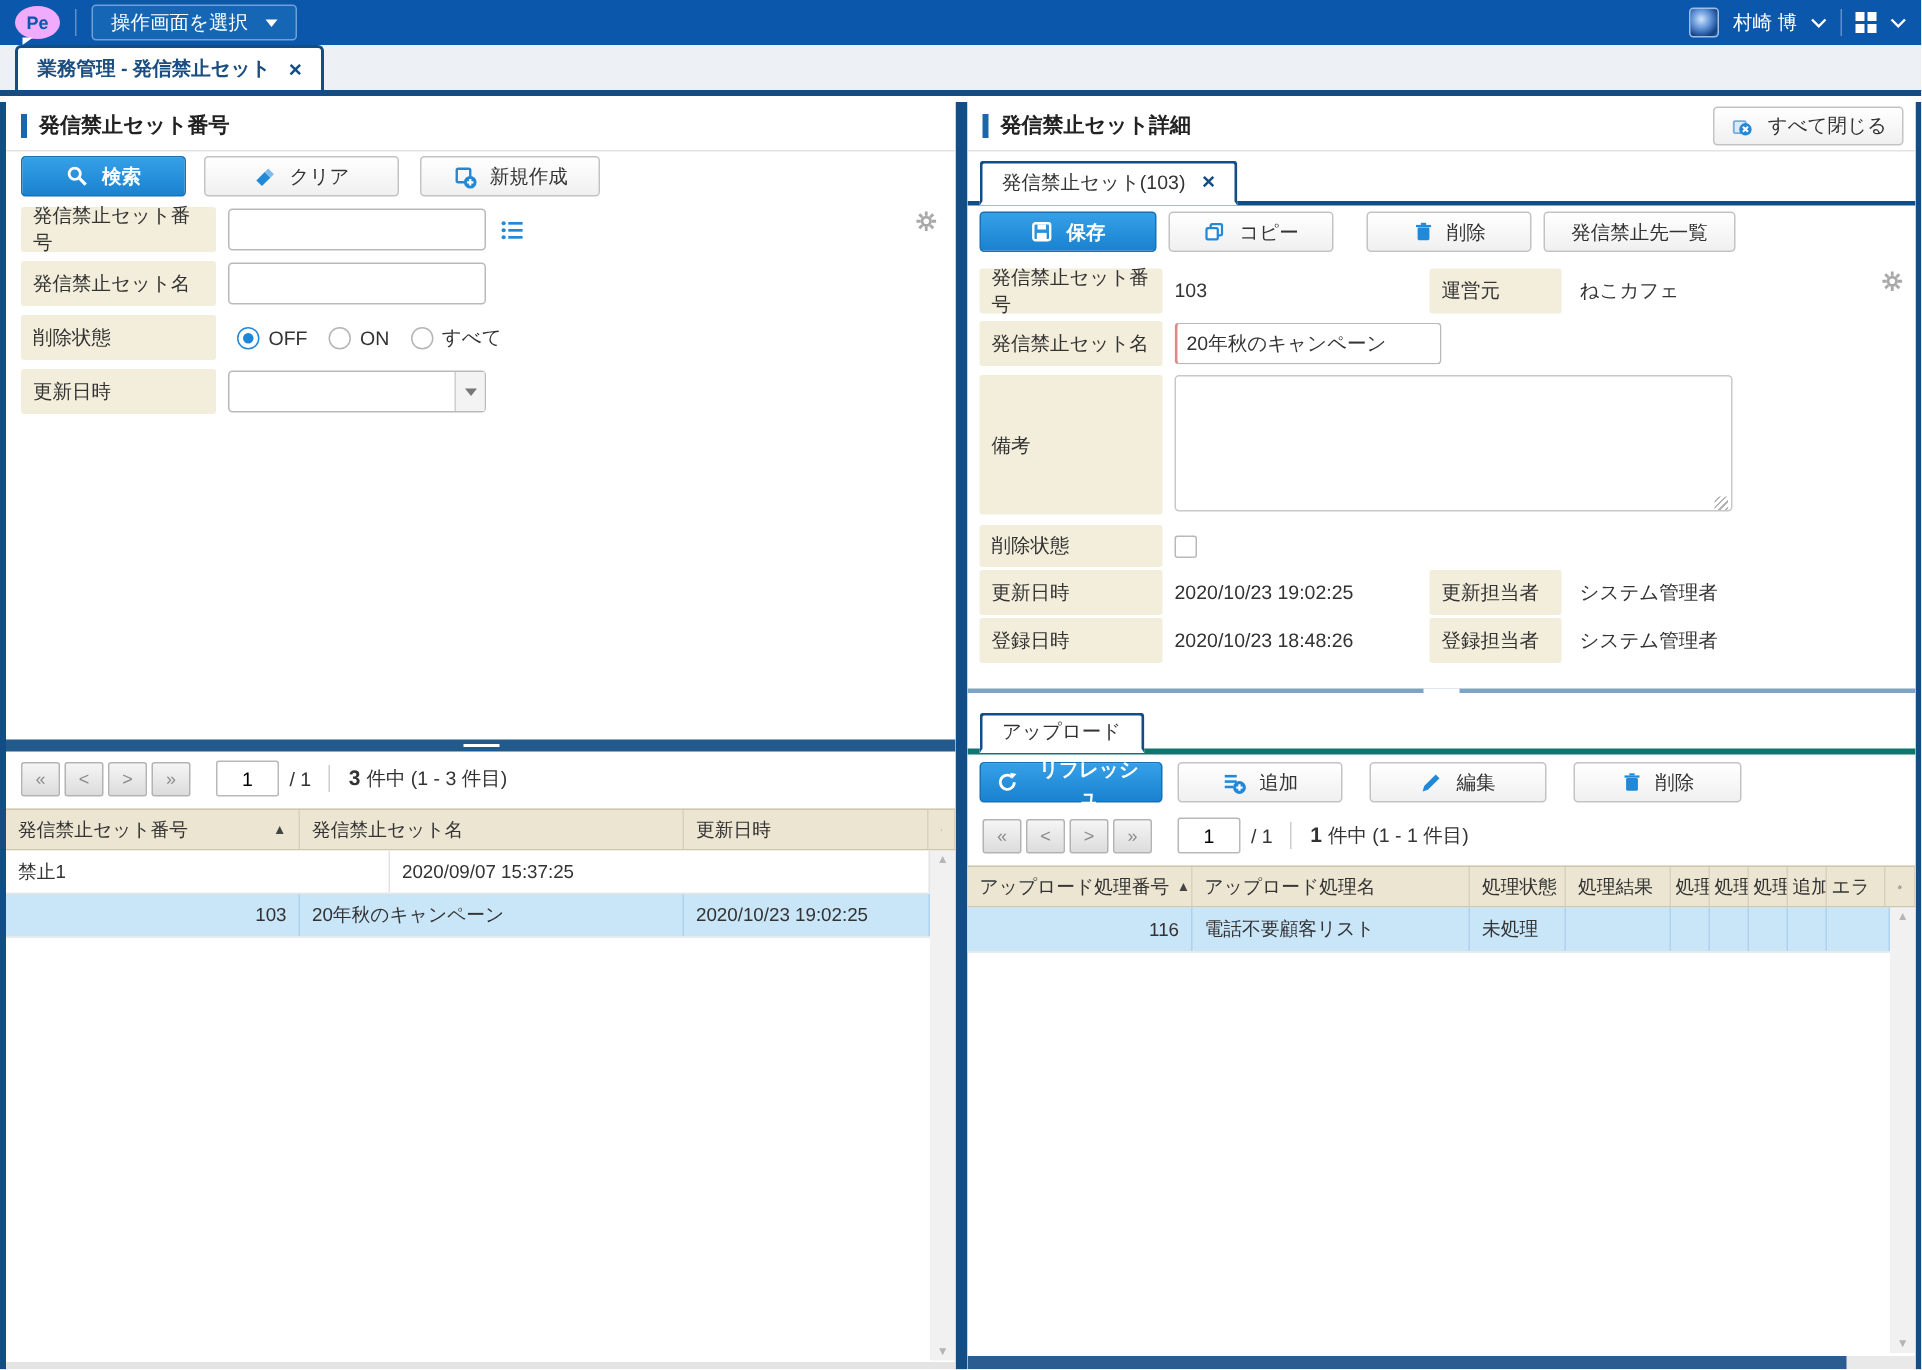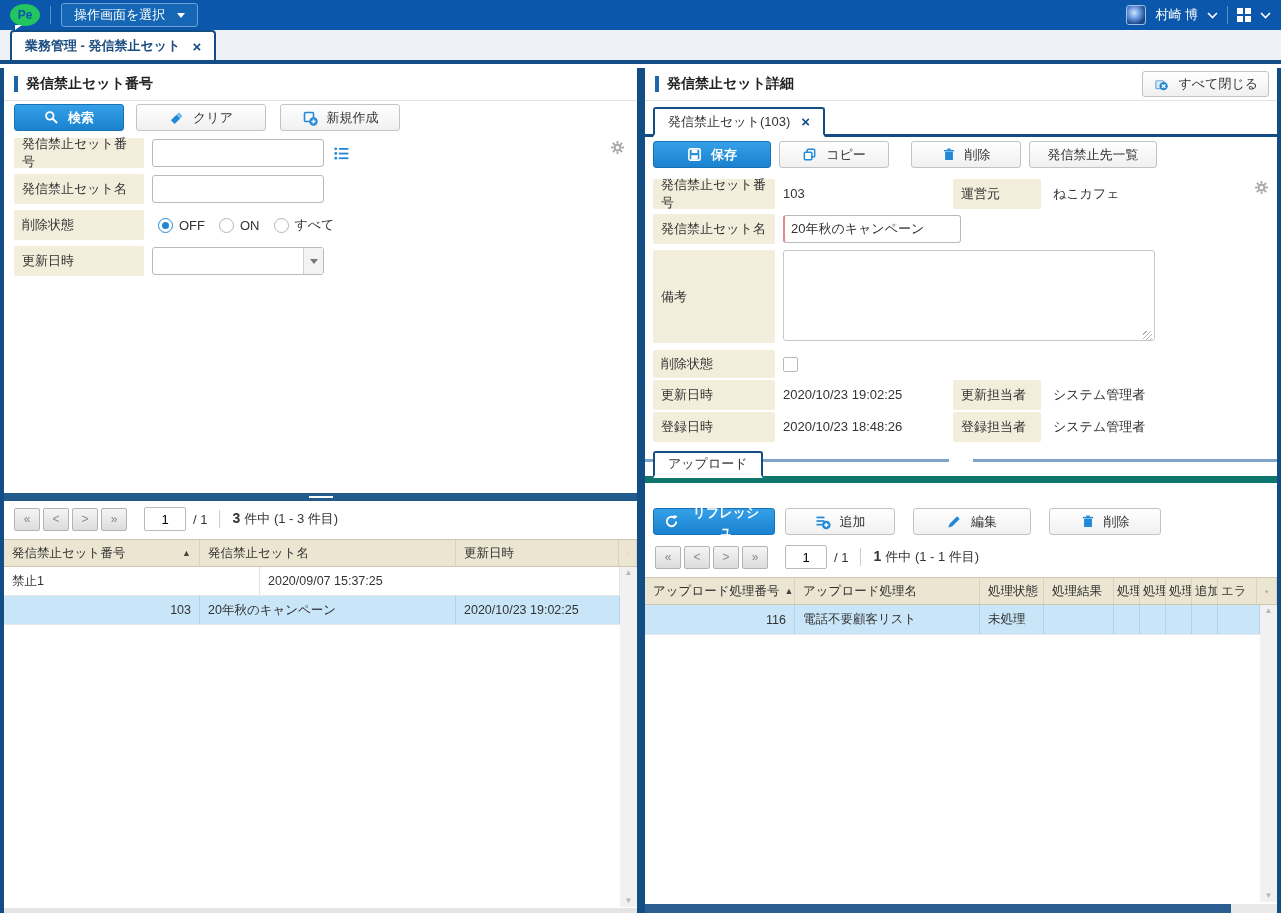--- a/index.html
+++ b/index.html
@@ -2,21 +2,21 @@
 <html><head>
 <meta charset="utf-8">
 <style>
   * { margin:0; padding:0; box-sizing:border-box; }
   html,body { width:1281px; height:913px; }
   body { font-family:"Liberation Sans","DejaVu Sans",sans-serif; font-size:13px; color:#333; background:#fff; overflow:hidden; }
   #app { position:relative; width:1281px; height:913px; background:#fff; overflow:hidden; }
 
   
   .topbar { height:30px; background:#0a57ab; display:flex; align-items:center; padding:0 10px; gap:10px; }
-  .logo { position:relative; width:30px; height:22px; background:#22c55e; border-radius:50%;
+  .logo { position:relative; width:30px; height:22px; background:#f0abfc; border-radius:50%;
           display:flex; align-items:center; justify-content:center; color:#0a57ab; font-weight:bold; font-size:12px; }
   .logo::after { content:""; position:absolute; left:5px; bottom:-4px; width:0; height:0;
                  border-left:7px solid #fff; border-bottom:5px solid transparent; }
   .tb-sep { width:1px; height:18px; background:rgba(255,255,255,.35); }
   .tb-select { display:flex; align-items:center; gap:12px; background:#1566b5; border:1px solid #6fa1d2;
                border-radius:3px; color:#fff; height:24px; padding:0 12px; cursor:pointer; }
   .caret { width:0; height:0; border-left:4px solid transparent; border-right:4px solid transparent; border-top:5px solid #fff; }
   .caret-g { border-top-color:#777; }
   .tb-right { margin-left:auto; display:flex; align-items:center; gap:9px; color:#fff; }
   .avatar { width:20px; height:20px; border-radius:3px; border:1px solid #9dbfe6;
@@ -123,22 +123,22 @@
              justify-content:space-between; align-items:center; padding:2px 0; }
   .sarrow { color:#b5b5b5; font-size:8px; line-height:1; cursor:pointer; }
   .bottomstrip { position:absolute; left:0; right:0; bottom:0; height:5px; background:#e4e4e4; }
   .htrack { position:absolute; left:0; right:0; bottom:0; height:9px; background:#e9e9e9; }
   .hthumb { position:absolute; left:0; bottom:0; width:586px; height:9px; background:#2c5d91; cursor:pointer; }
 
   
   .dtabbar { margin-top:3px; height:33px; border-bottom:3px solid #134d85; display:flex; align-items:flex-end; padding-left:8px; }
   .dtab { display:flex; align-items:center; gap:11px; background:#fff; border:2px solid #134d85; border-bottom:3px solid #fff;
           margin-bottom:-3px; border-radius:3px 3px 0 0; height:30px; padding:0 13px; color:#333; cursor:pointer; }
-  .uptabbar { position:absolute; left:0; right:0; top:382px; height:33px; border-bottom:7px solid #0f766e;
-              display:flex; align-items:center; padding-left:8px; }
+  .uptabbar { position:absolute; left:0; right:0; top:402px; height:33px; border-bottom:4px solid #0f766e;
+              display:flex; align-items:flex-end; padding-left:8px; }
   .closeall { position:absolute; right:8px; top:3px; height:26px; }
 
   .abs { position:absolute; }
 </style>
 </head>
 <body>
 
 <div id="app">
 
   <div class="topbar">

